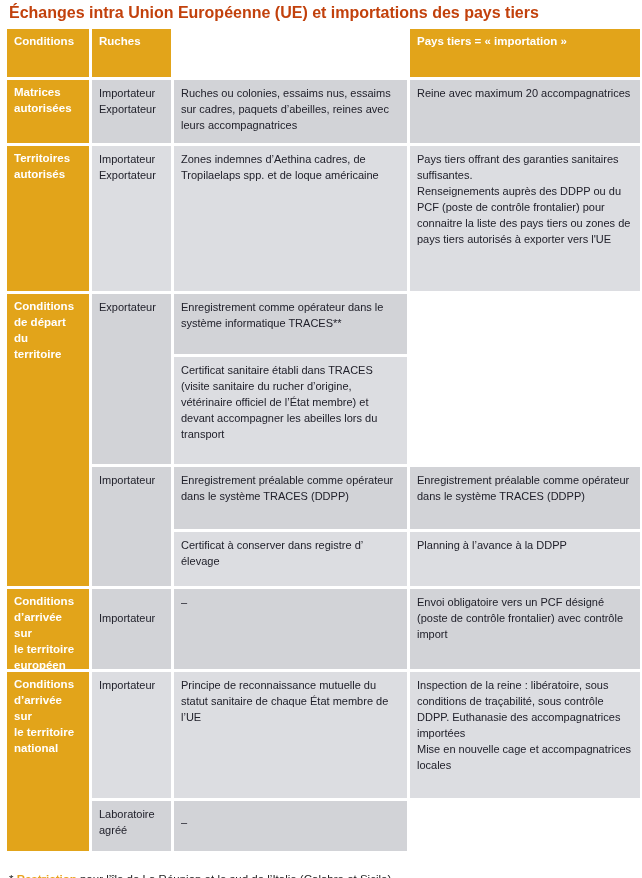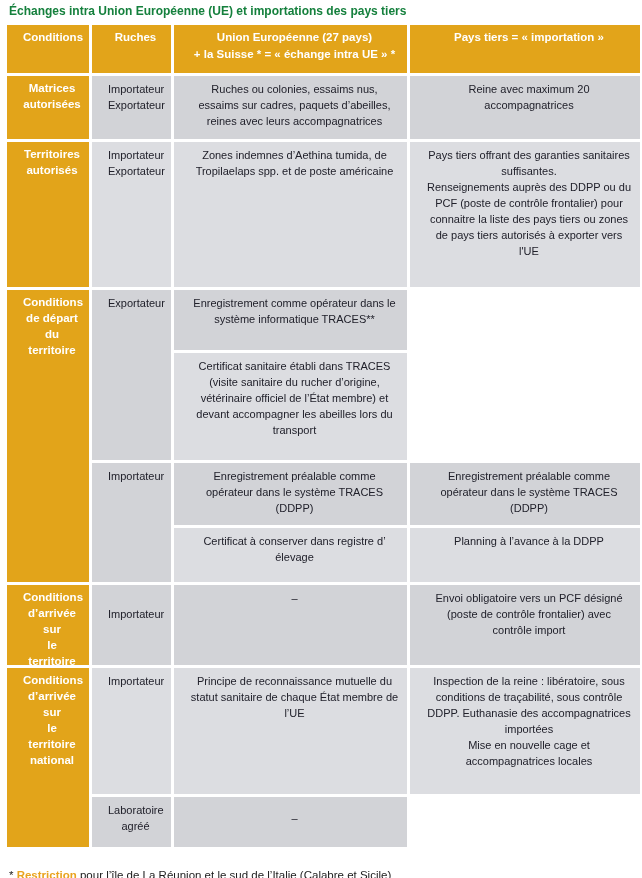--- a/index.html
+++ b/index.html
@@ -4,36 +4,35 @@
 <style>
   html,body{margin:0;padding:0;background:#ffffff;}
   body{
     width:642px;height:878px;
     font-family:"Liberation Sans","DejaVu Sans",sans-serif;
     color:#21212b;
     position:relative;
   }
   .wrap{padding:4px 0 0 7px;}
   .doc-title{
-    font-size:12px;font-weight:bold;color:#15803d;
+    font-size:16px;font-weight:bold;color:#c2410c;
     margin:0 2px 7px 2px;letter-spacing:0;
   }
   .grid{
     display:grid;
     width:633px;
     grid-template-columns:82px 79px 233px 230px;
     grid-template-rows:48px 63px 145px 60px 107px 62px 54px 80px 126px 50px;
     gap:3px;
     background:#ffffff;
   }
   .cell{
     box-sizing:border-box;
     font-size:11px;line-height:16px;
-    text-align:center;
-    padding:5px 8px 3px 16px;
+    padding:5px 8px 3px 7px;
     white-space:pre-line;
     color:#21212b;
   }
   .hdr{
     background:#e2a41a;color:#ffffff;font-weight:bold;
     font-size:11.5px;line-height:17px;padding-top:4px;
   }
   .gold{
     background:#e2a41a;color:#ffffff;font-weight:bold;
     font-size:11.5px;line-height:16px;padding-top:4px;
@@ -51,36 +50,34 @@
 <body>
 
 <div class="wrap">
 
   <div class="doc-title">Échanges intra Union Européenne (UE) et importations des pays tiers</div>
 
   <div class="grid">
 
     <div class="cell hdr" style="grid-row:1;grid-column:1">Conditions</div>
     <div class="cell hdr" style="grid-row:1;grid-column:2">Ruches</div>
-    <div class="cell hdr" style="grid-row:1;grid-column:3">Union Européenne (27 pays)
-+ la Suisse * = « échange intra UE » *</div>
     <div class="cell hdr" style="grid-row:1;grid-column:4">Pays tiers = « importation »</div>
 
     <div class="cell gold" style="grid-row:2;grid-column:1">Matrices
 autorisées</div>
     <div class="cell ga" style="grid-row:2;grid-column:2">Importateur
 Exportateur</div>
     <div class="cell ga" style="grid-row:2;grid-column:3">Ruches ou colonies, essaims nus, essaims sur cadres, paquets d’abeilles, reines avec leurs accompagnatrices</div>
     <div class="cell ga" style="grid-row:2;grid-column:4">Reine avec maximum 20 accompagnatrices</div>
 
     <div class="cell gold" style="grid-row:3;grid-column:1">Territoires
 autorisés</div>
     <div class="cell gb" style="grid-row:3;grid-column:2">Importateur
 Exportateur</div>
-    <div class="cell gb" style="grid-row:3;grid-column:3">Zones indemnes d’Aethina tumida, de Tropilaelaps spp. et de poste américaine</div>
+    <div class="cell gb" style="grid-row:3;grid-column:3">Zones indemnes d’Aethina cadres, de Tropilaelaps spp. et de loque américaine</div>
     <div class="cell gb" style="grid-row:3;grid-column:4">Pays tiers offrant des garanties sanitaires suffisantes.
 Renseignements auprès des DDPP ou du PCF (poste de contrôle frontalier) pour connaitre la liste des pays tiers ou zones de pays tiers autorisés à exporter vers l'UE</div>
 
     <div class="cell gold" style="grid-row:4 / span 4;grid-column:1">Conditions
 de départ du
 territoire</div>
     <div class="cell ga" style="grid-row:4 / span 2;grid-column:2">Exportateur</div>
     <div class="cell ga" style="grid-row:4;grid-column:3">Enregistrement comme opérateur dans le système informatique TRACES**</div>
     <div class="cell gb" style="grid-row:5;grid-column:3">Certificat sanitaire établi dans TRACES (visite sanitaire du rucher d’origine, vétérinaire officiel de l’État membre) et devant accompagner les abeilles lors du transport</div>
     <div class="cell ga" style="grid-row:6 / span 2;grid-column:2">Importateur</div>

